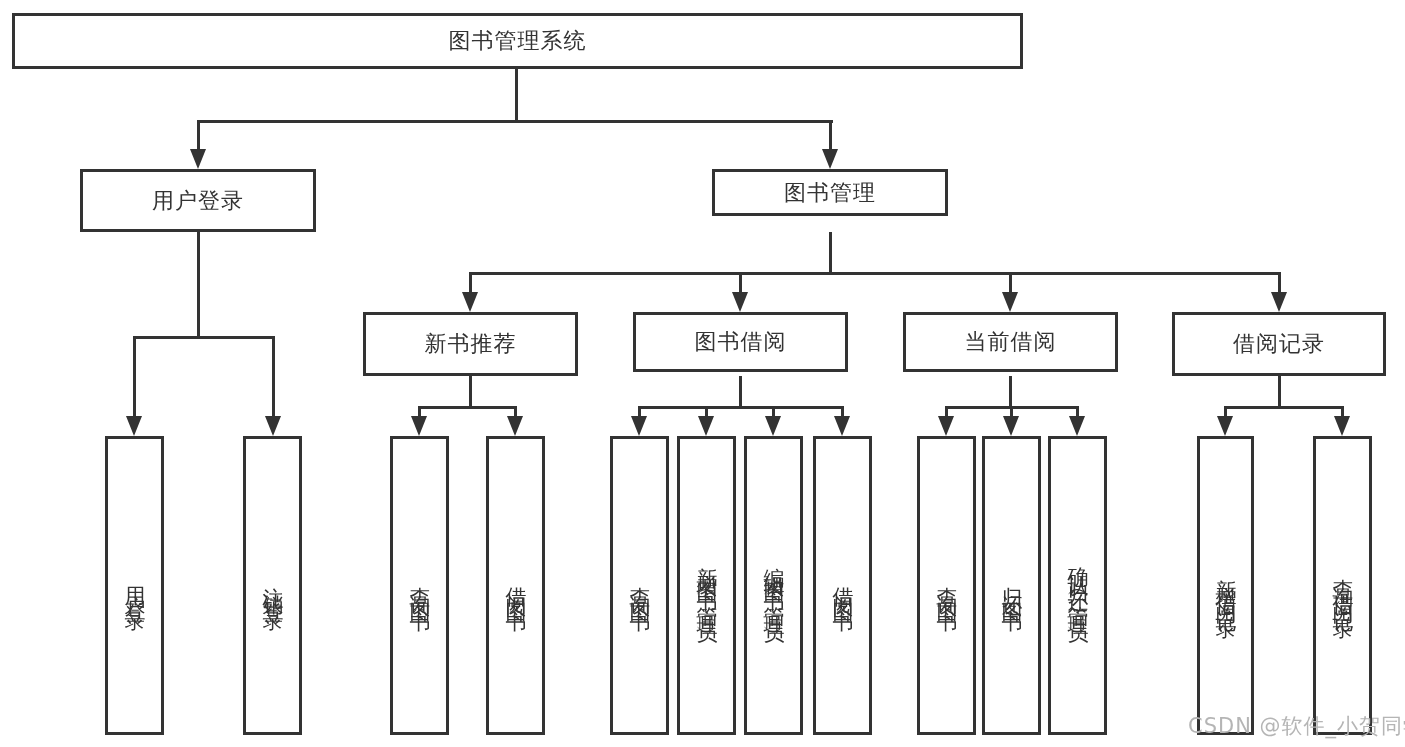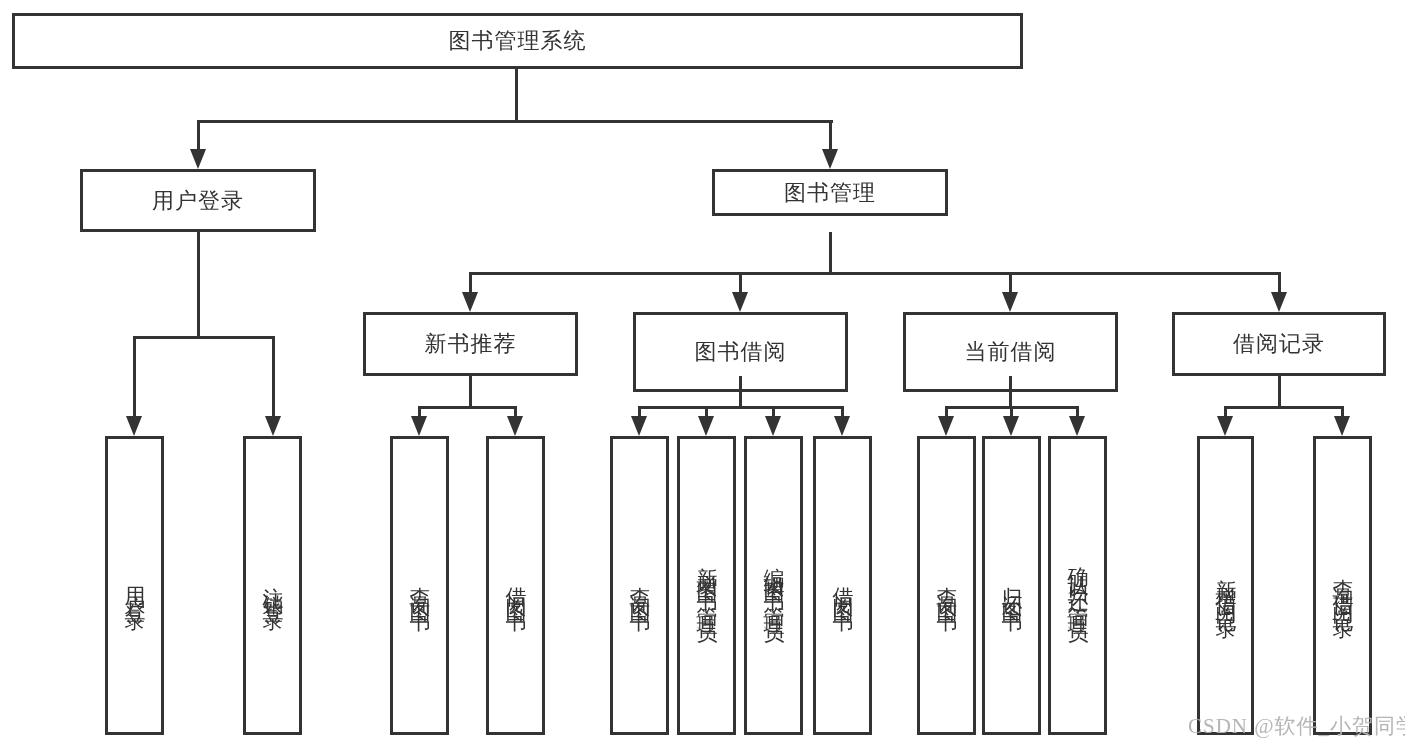--- a/index.html
+++ b/index.html
@@ -8,21 +8,20 @@
     --bg:#ffffff;
     --wm:#b5b5b5;
   }
   html,body{margin:0;padding:0;background:var(--bg);}
   body{font-family:"DejaVu Sans","Liberation Sans",sans-serif;}
   #canvas{
     position:relative;
     width:1405px;height:747px;
     background:var(--bg);
     overflow:hidden;
-    font-family:Liberation Serif, serif;
   }
   .box{
     position:absolute;
     box-sizing:border-box;
     border:3px solid var(--line);
     background:#fff;
     display:flex;align-items:center;justify-content:center;
     color:var(--text);
     font-size:22px;
     letter-spacing:1px;
@@ -65,23 +64,23 @@
 <div id="canvas">
 
   <div class="box" style="left:12px;top:13px;width:1011px;height:56px;">图书管理系统</div>
 
   <div class="box" style="left:80px;top:169px;width:236px;height:63px;">用户登录</div>
 
   <div class="box" style="left:712px;top:169px;width:236px;height:47px;">图书管理</div>
 
   <div class="box" style="left:363px;top:312px;width:215px;height:64px;">新书推荐</div>
 
-  <div class="box" style="left:633px;top:312px;width:215px;height:80px;">图书借阅</div>
+  <div class="box" style="left:633px;top:312px;width:215px;height:60px;">图书借阅</div>
 
-  <div class="box" style="left:903px;top:312px;width:215px;height:80px;">当前借阅</div>
+  <div class="box" style="left:903px;top:312px;width:215px;height:60px;">当前借阅</div>
 
   <div class="box" style="left:1172px;top:312px;width:214px;height:64px;">借阅记录</div>
 
   <div class="vbox" style="left:105px;top:436px;width:59px;height:299px;">
     <span>用户登录</span>
   </div>
   <div class="vbox" style="left:243px;top:436px;width:59px;height:299px;">
     <span>注销登录</span>
   </div>
 

